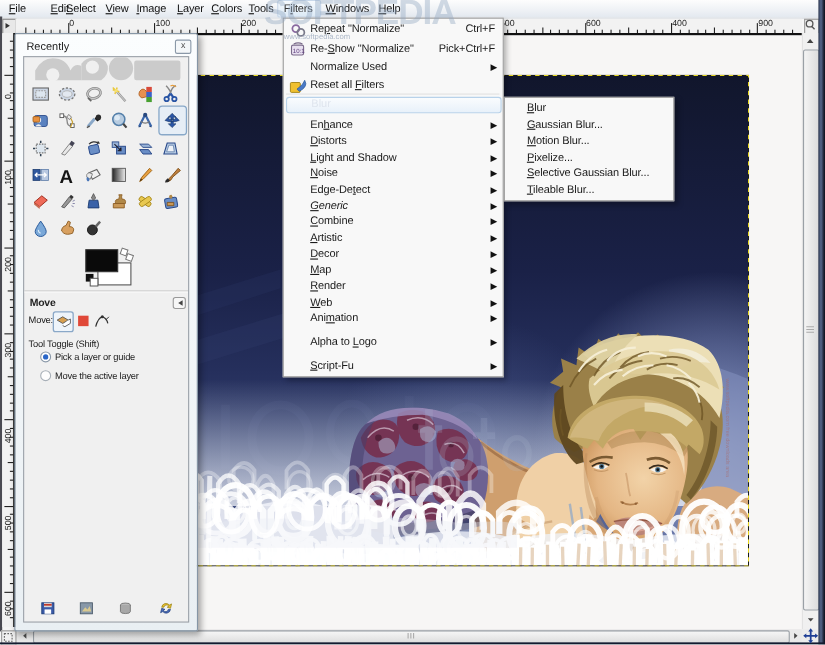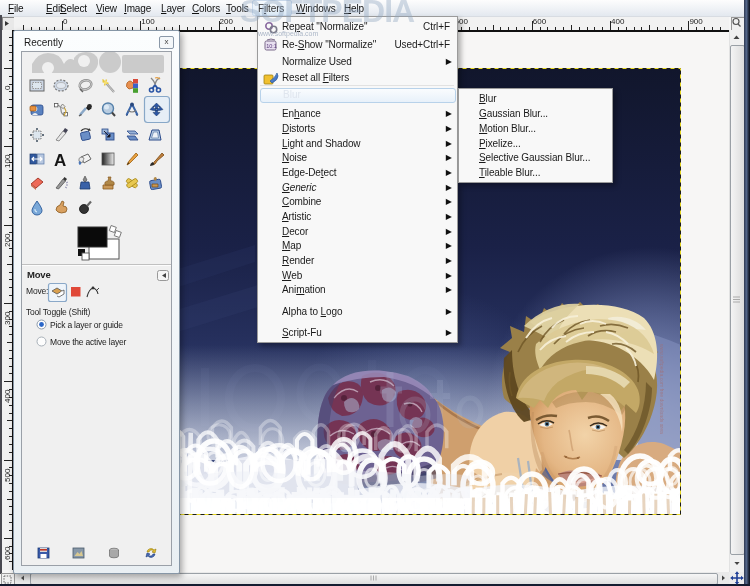--- a/index.html
+++ b/index.html
@@ -1027,21 +1027,21 @@
   </g>
 
   <g transform="translate(2,53)">
    <rect x="0" y="2" width="9" height="9" rx="1" fill="#f0c030" stroke="#a08010" stroke-width=".8"></rect>
    <path d="M6 8 q6-4 7-8 l1 3 q0 4 -6 7z" fill="#4a7ac8" stroke="#2a5a9a" stroke-width=".7"></path>
   </g>
  </svg>
 <div class="mitem" style="top: 4px;">Re<u>p</u>eat "Normalize"</div>
     <div class="msc" style="top: 4px;">Ctrl+F</div>
     <div class="mitem" style="top: 22px;">Re-<u>S</u>how "Normalize"</div>
-    <div class="msc" style="top: 22px;">Used+Ctrl+F</div>
+    <div class="msc" style="top: 22px;">Pick+Ctrl+F</div>
     <div class="mitem" style="top: 39px;">Normalize Used</div>
     <div class="marr" style="top: 40px;">▶</div>
     <div class="mitem" style="top: 55px;">Reset all <u>F</u>ilters</div>
     <div class="mitem" style="top: 91px;">En<u>h</u>ance</div>
     <div class="marr" style="top: 92px;">▶</div>
     <div class="mitem" style="top: 106px;"><u>D</u>istorts</div>
     <div class="marr" style="top: 107px;">▶</div>
     <div class="mitem" style="top: 121px;"><u>L</u>ight and Shadow</div>
     <div class="marr" style="top: 122px;">▶</div>
     <div class="mitem" style="top: 135px;"><u>N</u>oise</div>

